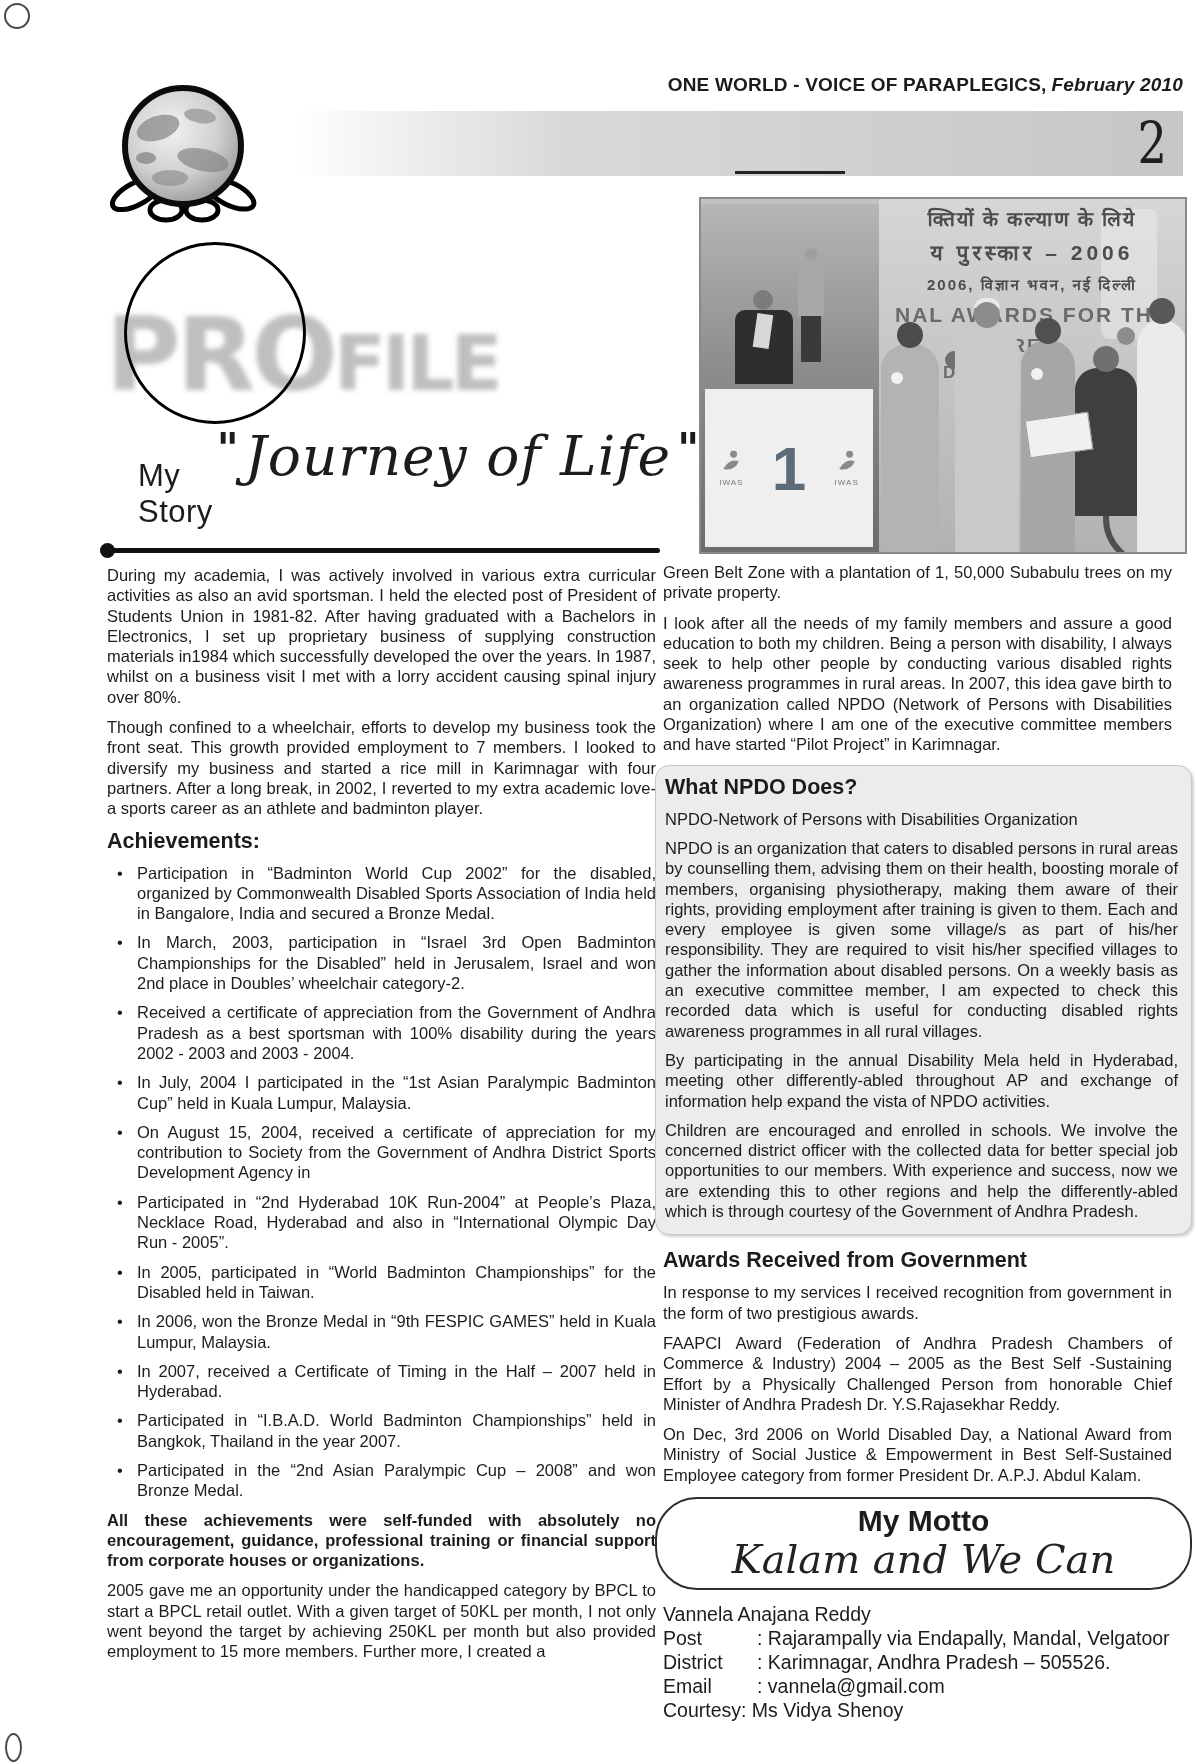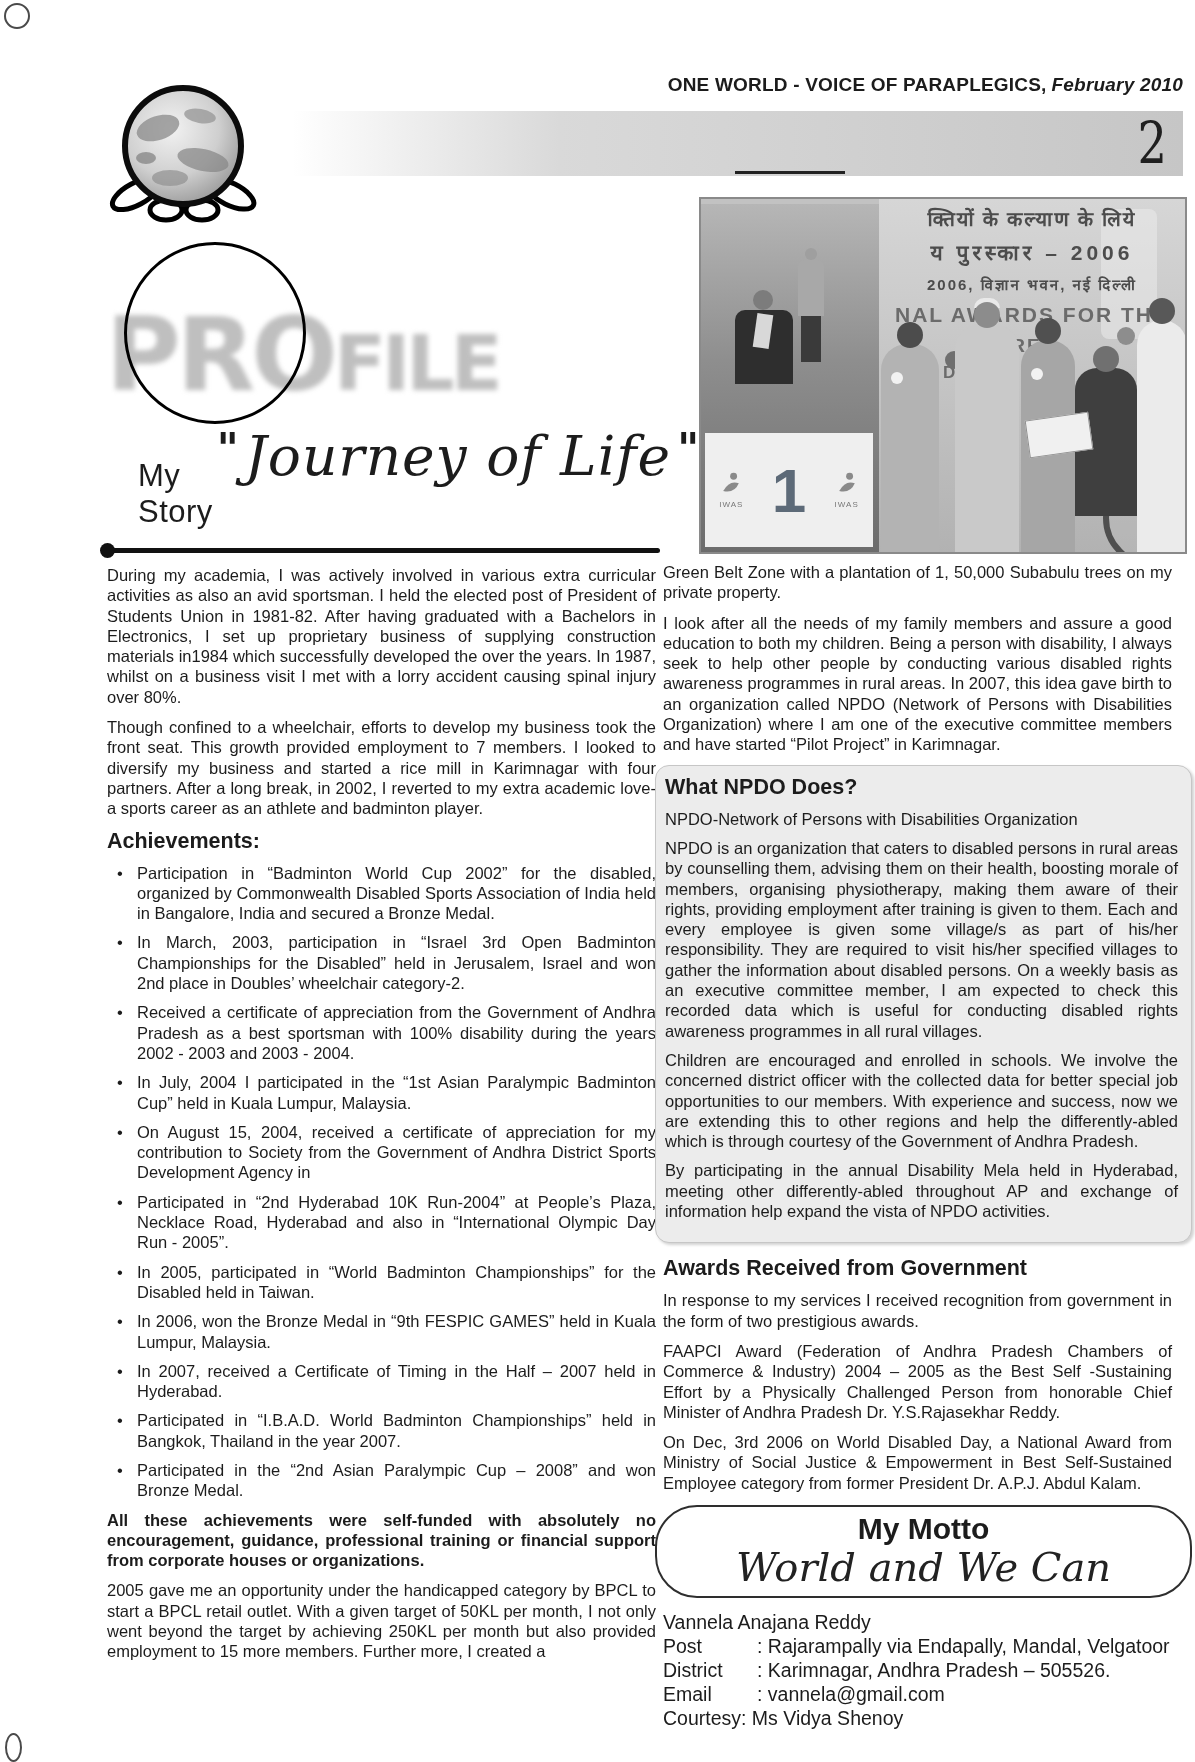--- a/index.html
+++ b/index.html
@@ -43,21 +43,21 @@
   
   p{margin:0 0 10px;font-size:16.5px;line-height:20.3px;text-align:justify;}
   h2{font-size:21.5px;margin:3px 0 9px;font-weight:bold;}
   .col-left{position:absolute;left:107px;top:565px;width:549px;}
   .col-right{position:absolute;left:663px;top:562px;width:509px;}
   ul.achv{list-style:none;margin:0 0 2px;padding:0;}
   ul.achv li{position:relative;padding-left:30px;margin-bottom:9px;font-size:16.5px;line-height:20.3px;text-align:justify;}
   ul.achv li::before{content:"\2022";position:absolute;left:10px;}
   .bold-para{font-weight:bold;}
 
-  .npdo-box{background:#ececec;border:1px solid #c6c6c6;border-radius:14px;margin:2px 0 13px -8px;padding:7px 13px 12px 9px;width:537px;box-sizing:border-box;box-shadow:2px 2px 3px rgba(0,0,0,.18);}
+  .npdo-box{background:#ececec;border:1px solid #c6c6c6;border-radius:14px;margin:2px 0 13px -8px;padding:7px 13px 4px 9px;width:537px;box-sizing:border-box;box-shadow:2px 2px 3px rgba(0,0,0,.18);}
   .npdo-box h2{margin:2px 0 9px;}
   .npdo-box p{margin-bottom:9px;}
 
   .motto-box{border:2px solid #2e2e2e;border-radius:42px;margin:12px 0 12px -8px;width:537px;box-sizing:border-box;text-align:center;padding:5px 0 8px;}
   .motto-title{font-size:30px;font-weight:bold;line-height:34px;}
   .motto-text{font-family:"DejaVu Serif",serif;font-style:italic;font-size:40px;line-height:42px;color:#222;}
 
   .contact{font-size:19.5px;line-height:24px;}
   .contact .row{display:flex;text-align:left;}
   .contact .label{width:94px;flex:0 0 auto;}
@@ -66,21 +66,21 @@
   
   .photo-topline{position:absolute;left:735px;top:171px;width:110px;height:3px;background:#222;}
   .photo{position:absolute;left:699px;top:197px;width:488px;height:357px;border:2px solid #8a8a8a;box-sizing:border-box;background:#c2c2c2;overflow:hidden;}
   .ph-left{position:absolute;left:0;top:5px;bottom:0;width:178px;background:linear-gradient(#b6b6b6,#8e8e8e 45%,#6c6c6c);}
   .ph-stand-head{position:absolute;left:104px;top:44px;width:12px;height:12px;border-radius:50%;background:#9f9f9f;}
   .ph-stand-body{position:absolute;left:97px;top:56px;width:26px;height:56px;border-radius:6px 6px 0 0;background:#a8a8a8;}
   .ph-stand-legs{position:absolute;left:100px;top:112px;width:20px;height:46px;background:#3a3a3a;}
   .ph-seat-head{position:absolute;left:52px;top:86px;width:20px;height:20px;border-radius:50%;background:#7c7c7c;}
   .ph-seat-body{position:absolute;left:34px;top:106px;width:58px;height:74px;border-radius:10px 10px 0 0;background:#2e2e2e;}
   .ph-medal{position:absolute;left:54px;top:110px;width:16px;height:34px;background:#d8d8d8;transform:rotate(8deg);}
-  .ph-sign{position:absolute;left:4px;bottom:5px;width:168px;height:114px;background:#efefef;display:flex;align-items:center;justify-content:space-around;}
+  .ph-sign{position:absolute;left:4px;bottom:5px;width:168px;height:158px;background:#efefef;display:flex;align-items:center;justify-content:space-around;}
   .ph-one{font-size:62px;font-weight:bold;color:#5d6a78;font-family:"Liberation Sans",sans-serif;}
   .iwas{display:flex;flex-direction:column;align-items:center;}
   .iwas-label{font-size:8px;color:#777;letter-spacing:1px;margin-top:2px;}
   .ph-right{position:absolute;left:178px;top:0;right:0;bottom:0;background:linear-gradient(#d6d6d6,#c3c3c3 55%,#b2b2b2);}
   .ph-banner{position:absolute;left:0;top:0;right:0;height:190px;text-align:center;color:#4c4c4c;}
   .bh{font-weight:bold;filter:blur(.7px);letter-spacing:2px;}
   .l1{font-size:20px;margin-top:6px;font-family:Liberation Serif, serif;}
   .l2{font-size:21px;margin-top:6px;letter-spacing:4px;}
   .l3{font-size:15px;margin-top:8px;}
   .be{font-weight:bold;color:#6b6b6b;letter-spacing:2px;}
@@ -243,32 +243,32 @@
   </div>
 
   <div class="col-right">
     <p>Green Belt Zone with a plantation of 1, 50,000 Subabulu trees on my private property.</p>
     <p>I look after all the needs of my family members and assure a good education to both my children. Being a person with disability, I always seek to help other people by conducting various disabled rights awareness programmes in rural areas. In 2007, this idea gave birth to an organization called NPDO (Network of Persons with Disabilities Organization) where I am one of the executive committee members and have started “Pilot Project” in Karimnagar.</p>
 
     <div class="npdo-box">
       <h2>What NPDO Does?</h2>
       <p>NPDO-Network of Persons with Disabilities Organization</p>
       <p>NPDO is an organization that caters to disabled persons in rural areas by counselling them, advising them on their health, boosting morale of members, organising physiotherapy, making them aware of their rights, providing employment after training is given to them. Each and every employee is given some village/s as part of his/her responsibility. They are required to visit his/her specified villages to gather the information about disabled persons. On a weekly basis as an executive committee member, I am expected to check this recorded data which is useful for conducting disabled rights awareness programmes in all rural villages.</p>
+      <p>By participating in the annual Disability Mela held in Hyderabad, meeting other differently-abled throughout AP and exchange of information help expand the vista of NPDO activities.</p>
       <p>Children are encouraged and enrolled in schools. We involve the concerned district officer with the collected data for better special job opportunities to our members. With experience and success, now we are extending this to other regions and help the differently-abled which is through courtesy of the Government of Andhra Pradesh.</p>
-      <p>By participating in the annual Disability Mela held in Hyderabad, meeting other differently-abled throughout AP and exchange of information help expand the vista of NPDO activities.</p>
     </div>
 
     <h2>Awards Received from Government</h2>
     <p>In response to my services I received recognition from government in the form of two prestigious awards.</p>
     <p>FAAPCI Award (Federation of Andhra Pradesh Chambers of Commerce &amp; Industry) 2004 – 2005 as the Best Self -Sustaining Effort by a Physically Challenged Person from honorable Chief Minister of Andhra Pradesh Dr. Y.S.Rajasekhar Reddy.</p>
     <p>On Dec, 3rd 2006 on World Disabled Day, a National Award from Ministry of Social Justice &amp; Empowerment in Best Self-Sustained Employee category from former President Dr. A.P.J. Abdul Kalam.</p>
 
     <div class="motto-box">
       <div class="motto-title">My Motto</div>
-      <div class="motto-text">World and We Can</div>
+      <div class="motto-text">Kalam and We Can</div>
     </div>
 
     <div class="contact">
       <div class="row">
           <span>Vannela Anajana Reddy</span>
         </div>
       <div class="row">
           <span class="label">Post</span>
           <span>: Rajarampally via Endapally, Mandal, Velgatoor</span>
         </div>

